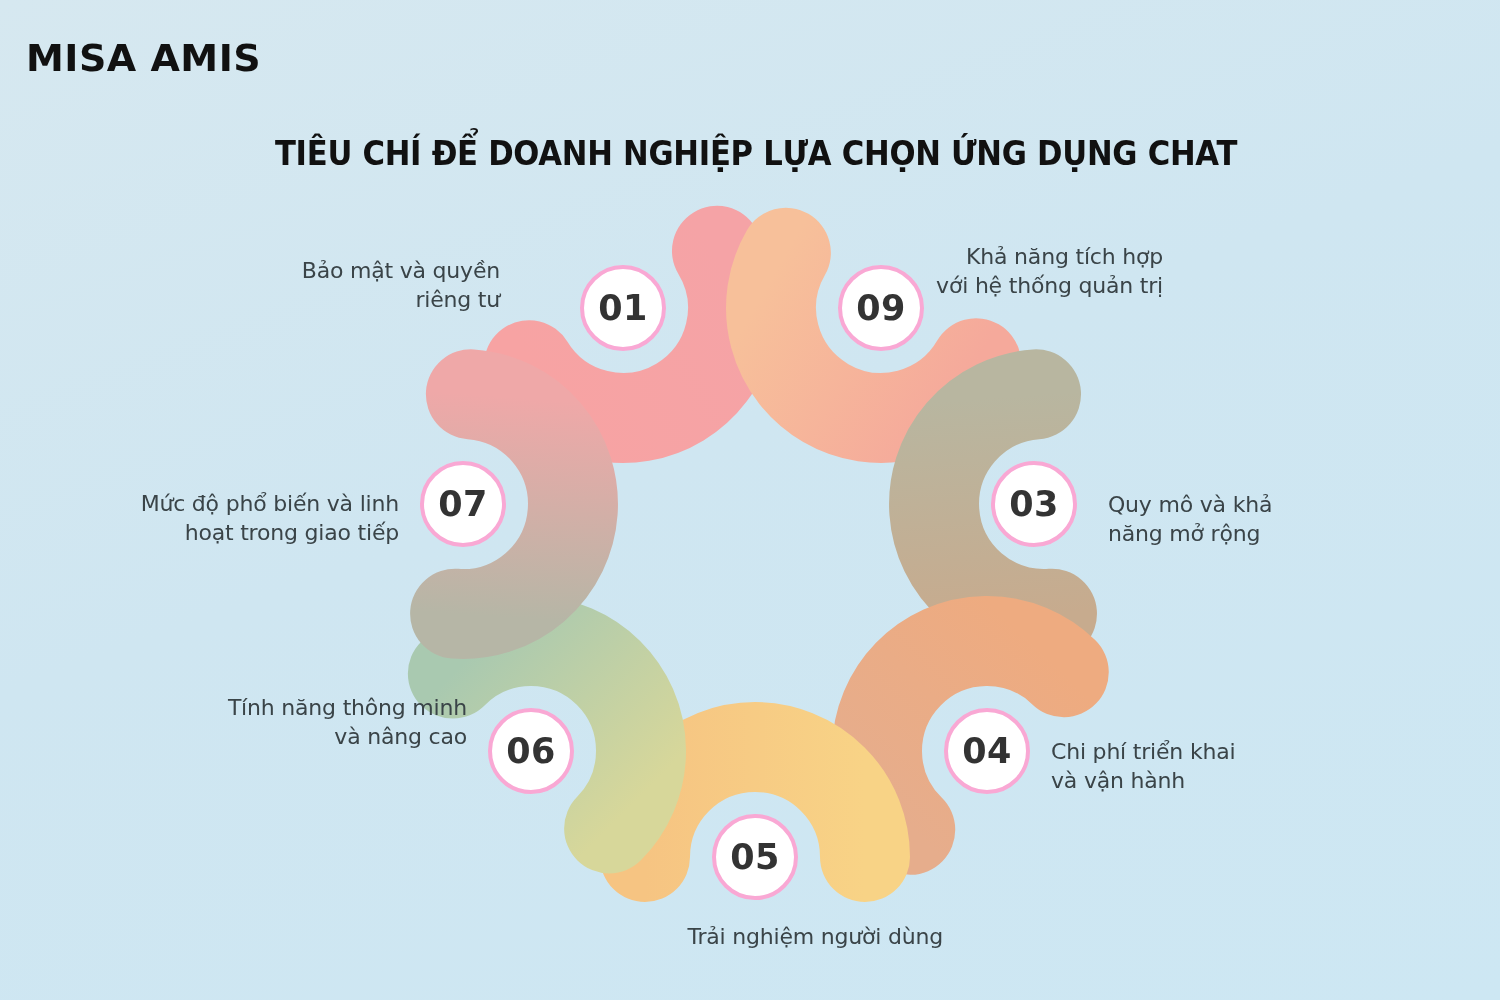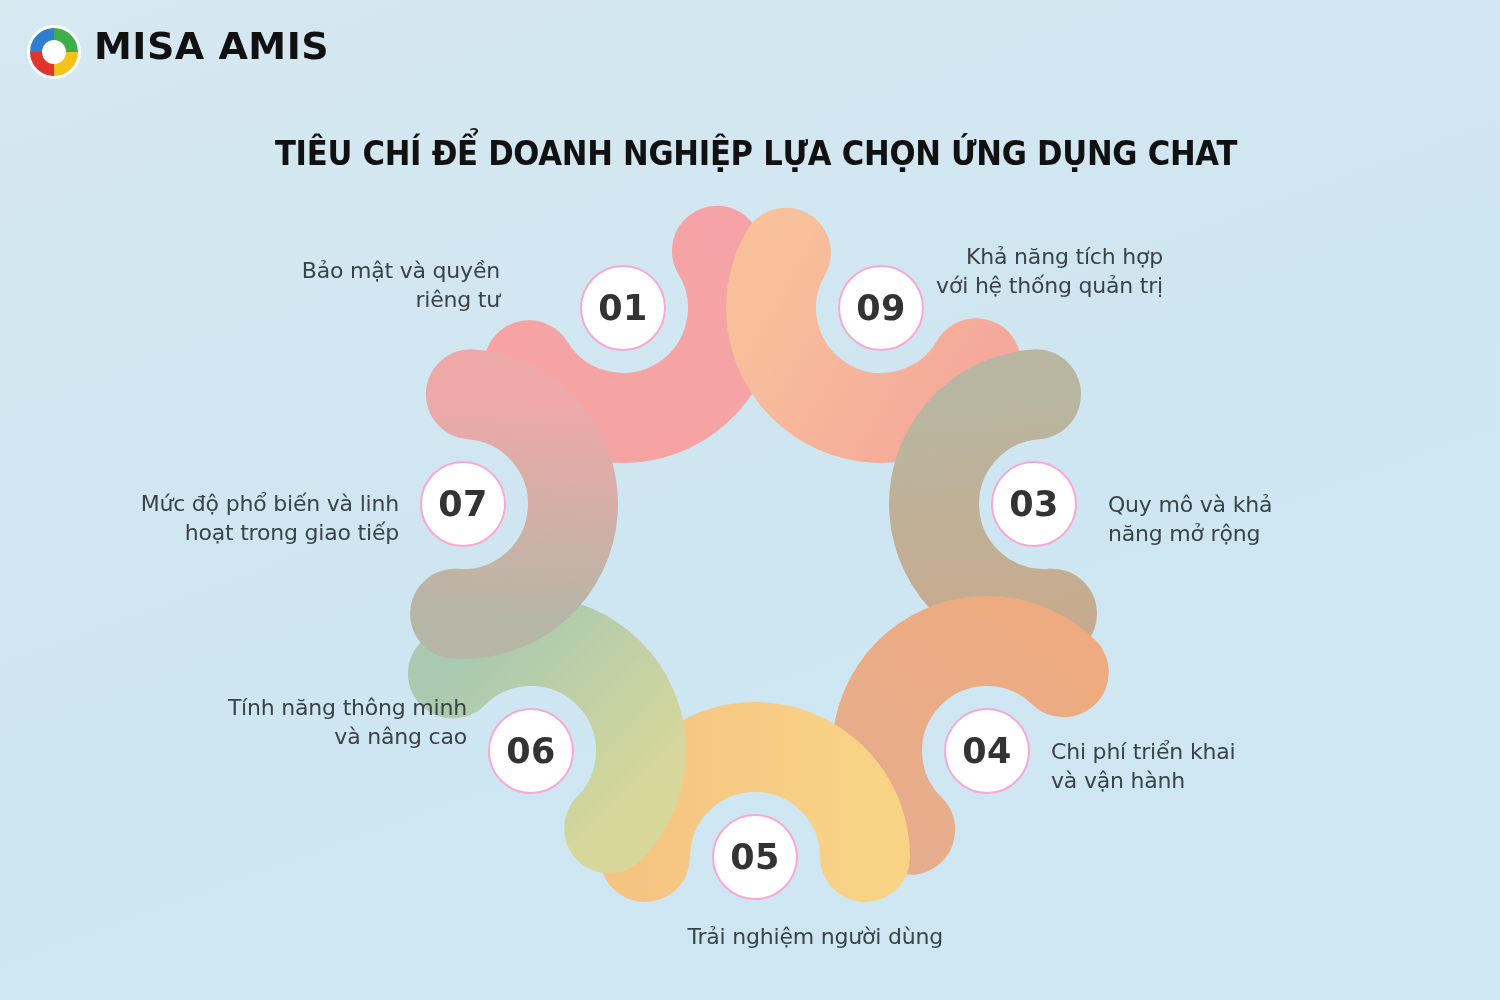--- a/index.html
+++ b/index.html
@@ -14,21 +14,23 @@
       background: linear-gradient(160deg, #d6e8f0 0%, #cfe6f1 45%, #cde7f3 100%);
       font-family: "Liberation Sans", "DejaVu Sans", sans-serif;
       color: #2c3a3f;
     }
     .logo {
       position: absolute;
       left: 26px;
       top: 24px;
       height: 56px;
       display: flex;
+      align-items: center;
       gap: 12px;
+      flex-direction: column;
     }
     .logo-mark {
       width: 56px;
       height: 56px;
     }
     .logo-text {
       font-family: "DejaVu Sans", sans-serif;
       font-weight: bold;
       font-size: 38px;
       letter-spacing: 0.5px;
@@ -54,21 +56,21 @@
       top: 0;
       width: 1500px;
       height: 1000px;
     }
     .badge {
       position: absolute;
       width: 86px;
       height: 86px;
       border-radius: 50%;
       background: #ffffff;
-      border: 2px solid #f9a8d4;
+      border: 4px solid #f9a8d4;
       box-sizing: border-box;
       display: flex;
       align-items: center;
       justify-content: center;
       font-family: "DejaVu Sans", sans-serif;
       font-weight: bold;
       font-size: 35px;
       color: #333;
       letter-spacing: 0.5px;
     }

